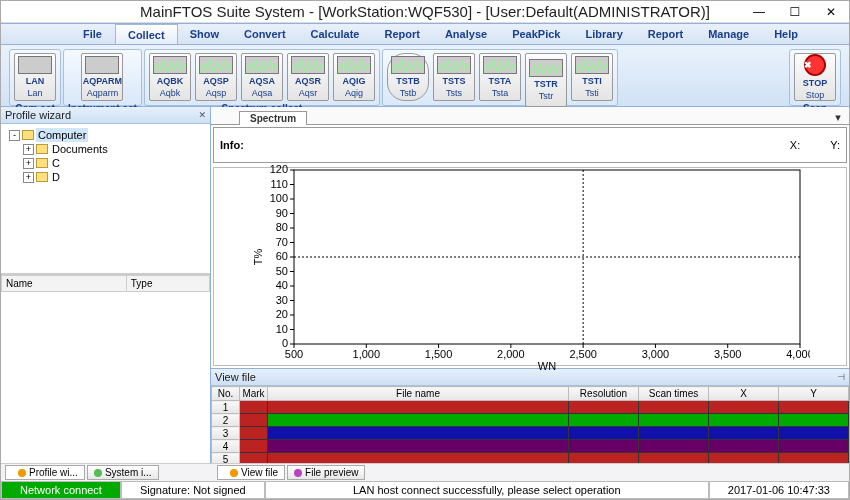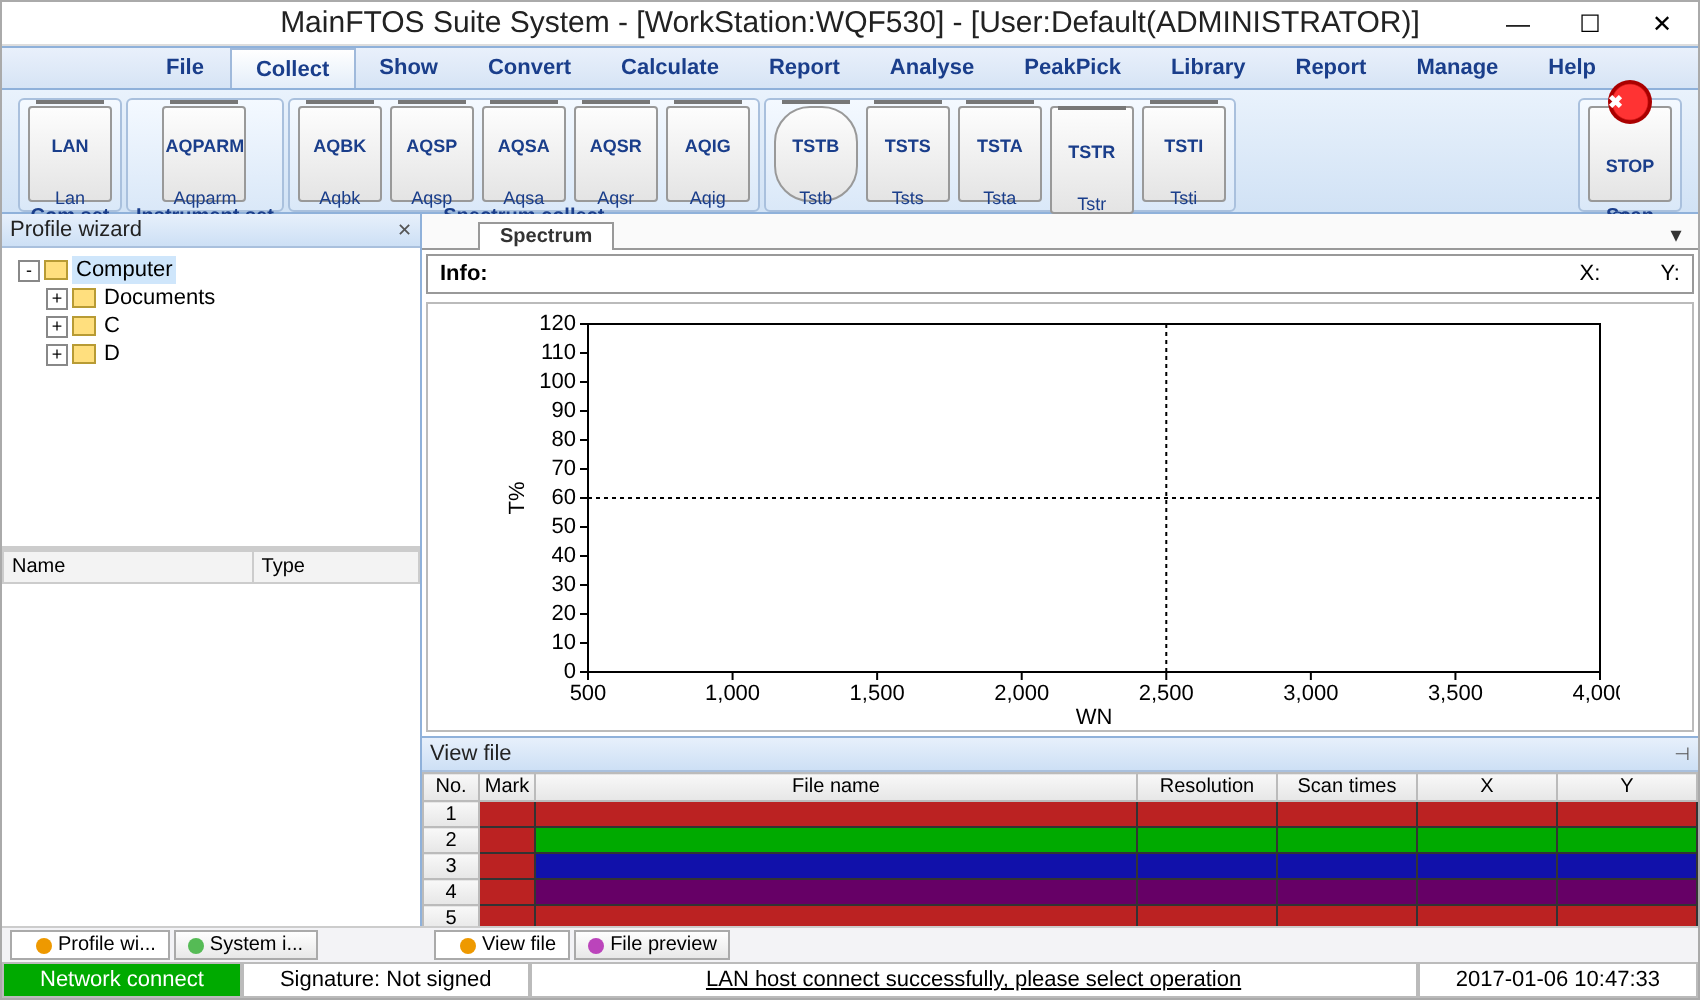--- a/index.html
+++ b/index.html
@@ -9,21 +9,21 @@
 .titlebar .win-controls { position: absolute; right: 0; top: 0; height: 100%; display: flex; }
 .titlebar .win-controls div { width: 36px; display: flex; align-items: center; justify-content: center; font-size: 12px; }
 .menubar { height: 22px; background: linear-gradient(#e9f0fb,#d6e4f5); border-top: 1px solid #8fb1da; border-bottom: 1px solid #8fb1da; display: flex; align-items: stretch; padding-left: 70px; }
 .menubar .menu-item { padding: 0 12px; color: #1a3e8b; font-weight: bold; display: flex; align-items: center; border-right: 1px solid transparent; }
 .menubar .menu-item.active { background: linear-gradient(#fff,#e3edf9); border-left: 1px solid #9fb9db; border-right: 1px solid #9fb9db; border-top:1px solid #9fb9db; }
 .ribbon { background: linear-gradient(#e9f2fc,#d1e2f5); border-bottom: 1px solid #8fb1da; display: flex; align-items: stretch; padding: 4px 8px 0 8px; gap: 2px; height: 62px;}
 .ribbon-group { display: flex; flex-direction: column; align-items: center; border: 1px solid #a9c0dd; border-radius: 3px; background: linear-gradient(#f4f9ff,#dae8f8); padding: 3px 4px 0 4px; }
 .ribbon-group .buttons { display: flex; gap: 4px; }
 .ribbon-btn { width: 42px; height: 36px; border: 1px solid #999; border-radius: 2px; background: linear-gradient(#fdfdfd,#e4e4e4); display: flex; flex-direction: column; align-items: center; justify-content: center; cursor: pointer; }
 .ribbon-btn .ico { width: 34px; height: 18px; border: 1px solid #777; background: #ccc; display:flex; align-items:center; justify-content:center; font-size:8px; color:#333; overflow:hidden;}
-.ribbon-btn .lbl { font-size: 9px; color: #1a3e8b; margin-top: 16px; }
+.ribbon-btn .lbl { font-size: 9px; color: #1a3e8b; margin-top: 2px; }
 .ribbon-group .grp-label { font-size: 10px; color: #1a3e8b; font-weight: bold; margin-top: 2px; margin-bottom:1px;}
 .ico-lan{background:#fff;}
 .ico-aqparm{background:linear-gradient(90deg,#e33,#3a3,#33e,#ee3,#3ee,#e3e);}
 .spectrum-ico{background:#111; position:relative; overflow:hidden;}
 .spectrum-ico svg{position:absolute;top:0;left:0;}
 .stop-ico{background:radial-gradient(circle,#f33 55%,#a00 60%); border-radius:50%; width:22px;height:22px; border:none; color:#fff; font-weight:bold; font-size:9px; line-height:22px;}
 .main { flex: 1; display: flex; min-height: 0; }
 .left-panel { width: 210px; border-right: 1px solid #8fb1da; display: flex; flex-direction: column; background:#fff;}
 .panel-title { background: linear-gradient(#e7f0fb,#cde0f5); border-bottom: 1px solid #a9c0dd; padding: 2px 4px; font-size: 11px; color: #222; display:flex; justify-content:space-between; align-items:center;}
 .panel-title .x { font-size:9px; color:#555;}
@@ -34,21 +34,21 @@
 .tree .sel { background: #cfe6fb; }
 .tree .indent{display:inline-block;}
 .grid-small { flex: 1; border-top:1px solid #ccc;}
 .grid-small table { width:100%; border-collapse:collapse;}
 .grid-small th { border:1px solid #ccc; background:#f3f3f3; font-weight:normal; font-size:10px; padding:2px 4px; text-align:left;}
 .grid-small td{height:14px;}
 .right-panel { flex: 1; display: flex; flex-direction: column; min-width:0;}
 .spectrum-tabs { display: flex; align-items: flex-end; height: 18px; padding-left: 28px; border-bottom: 1px solid #999; background:#fafafa;}
 .spectrum-tabs .tab { border: 1px solid #999; border-bottom: none; padding: 1px 10px; background: #fff; font-weight:bold; color:#333; position:relative; top:1px; font-size:10px;}
 .dropdown { margin-left:auto; width:14px; text-align:center; color:#333; margin-right:4px;}
-.info-bar { height: 20px; border: 1px solid #999; margin: 2px; display: flex; align-items: center; padding: 0 6px; gap: 10px; background:#fff;}
+.info-bar { height: 36px; border: 1px solid #999; margin: 2px; display: flex; align-items: center; padding: 0 6px; gap: 10px; background:#fff;}
 .info-bar .lbl { font-weight: bold; }
 .info-bar .right { margin-left: auto; display: flex; gap: 30px; }
 .chart-area { flex: 1; margin: 2px; background: #fff; border: 1px solid #bbb; position:relative; min-height:0; display:flex; align-items:center; justify-content:center;}
 .chart-area svg{display:block;}
 .viewfile { height: 95px; display: flex; flex-direction: column; border-top:1px solid #8fb1da;}
 .viewfile .tbl { flex:1; overflow:auto;}
 .viewfile table { width: 100%; border-collapse: collapse; table-layout:fixed;}
 .viewfile th { background: linear-gradient(#f8f8f8,#e6e6e6); border: 1px solid #bbb; font-size: 10px; font-weight: normal; padding: 1px 2px; }
 .viewfile td { border: 1px solid #333; height: 13px; padding:0;}
 .viewfile td.no { background: linear-gradient(#f8f8f8,#e6e6e6); text-align:center; border:1px solid #bbb; font-size:10px;}
@@ -61,21 +61,21 @@
 .bottom-tabs .tab { border: 1px solid #aaa; background: linear-gradient(#fefefe,#e8e8e8); padding: 1px 6px; font-size: 10px; display:flex; align-items:center; gap:3px; height:15px;}
 .bottom-tabs .tab.active { background:#fff; font-weight:normal;padding-left:12px;}
 .bottom-tabs .dot{width:8px;height:8px; border-radius:50%;}
 .dot-orange{background:#e90;}
 .dot-green{background:#5b5;}
 .dot-mag{background:#b4b;}
 .status { height: 18px; display: flex; align-items: stretch; font-size: 10px; }
 .status .cell { border: 1px solid #bbb; padding: 1px 18px; display:flex; align-items:center;}
 .status .green { background: #0a0; color: #fff; flex: 0 0 auto; }
 .status .sig { background: #fff; flex: 0 0 auto;}
-.status .mid { flex: 1; text-align: center; justify-content:center; background:#fff;text-decoration:underline;}
+.status .mid { flex: 1; text-align: center; justify-content:center; background:#fff;}
 .status .time { background: #fff; flex: 0 0 auto;}
 </style>
 </head>
 <body>
 
 <div class="titlebar">
   <div class="title">MainFTOS Suite System - [WorkStation:WQF530] - [User:Default(ADMINISTRATOR)]</div>
   <div class="win-controls">
     <div>—</div>
     <div>☐</div>

